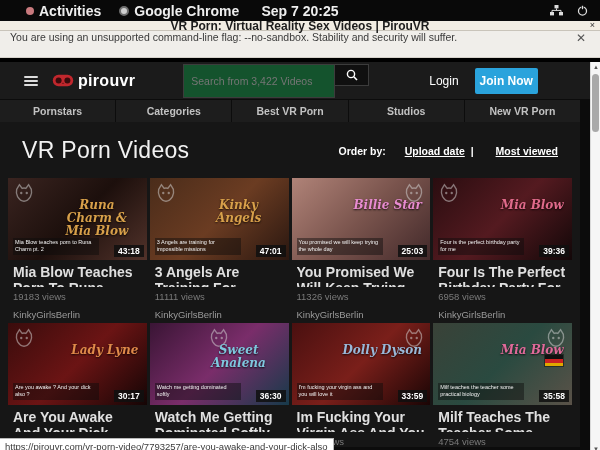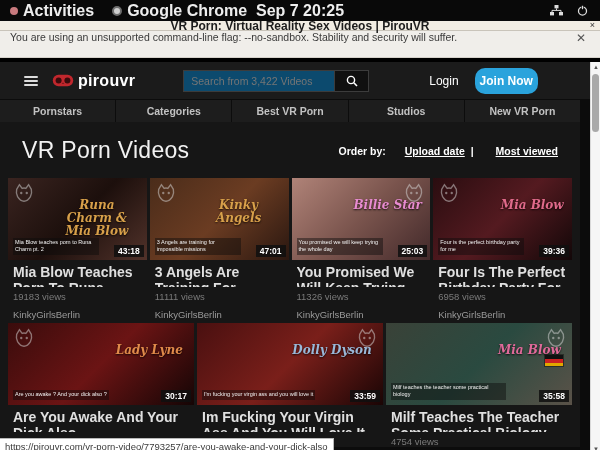--- a/index.html
+++ b/index.html
@@ -1,19 +1,19 @@
 <!DOCTYPE html>
 <html><head>
 <meta charset="utf-8">
 <style>
   * { margin:0; padding:0; box-sizing:border-box; }
   html,body { width:600px; height:450px; overflow:hidden; background:#000; font-family:"Liberation Sans",sans-serif; }
 
   
-  .sysbar { height:21px; background:#090909; color:#eee; display:flex; align-items:center; font-size:16px; font-weight:bold; position:relative; }
+  .sysbar { height:21px; background:#090909; color:#eee; display:flex; align-items:center; font-size:14px; font-weight:bold; position:relative;padding-left:16px; }
   .sysbar .left { display:flex; align-items:center; gap:18px; padding-left:10px; }
   .sys-item { display:flex; align-items:center; gap:5px; }
   .act-dot { width:8px; height:8px; border-radius:50%; background:#c97a7e; display:inline-block; }
   .chrome-ico { width:10px; height:10px; border-radius:50%; background:#cfcfcf; border:2px solid #6e6e6e; display:inline-block; }
   .sysbar .clock { position:absolute; left:50%; transform:translateX(-50%); }
   .sysbar .right { margin-left:auto; display:flex; align-items:center; gap:14px; padding-right:12px; }
 
   
   .tabstrip { height:10px; background:#f2ede3; display:flex; align-items:center; position:relative; border-bottom:1px solid #c9c4ba; }
   .tabstrip .tab-title { flex:1; text-align:center; font-size:12px; font-weight:bold; color:#1c1c1c; line-height:10px; }
@@ -34,24 +34,24 @@
   .sb-up { top:0; } .sb-down { bottom:0; }
   .sb-thumb { position:absolute; top:12px; left:1px; width:7px; height:58px; background:#a9a9a9; border-radius:4px; }
 
   
   .navbar { height:37px; background:#1b1b1b; margin-top:4px; display:flex; align-items:center; }
   .hamburger { width:14px; margin-left:24px; display:flex; flex-direction:column; gap:2px; }
   .hamburger span { height:2px; background:#dcdcdc; border-radius:1px; }
   .logo { display:flex; align-items:center; gap:4px; margin-left:14px; }
   .logo-text { color:#fff; font-size:16px; font-weight:bold; letter-spacing:.3px; }
   .searchwrap { display:flex; margin-left:48px; }
-  .search-input { width:152px; height:22px; background:#0c4a6e; border:1px solid #3c3c3c; color:#9a9a9a; font-size:10.5px; padding:4px 7px; outline:none; }
+  .search-input { width:152px; height:22px; background:#14532d; border:1px solid #3c3c3c; color:#9a9a9a; font-size:10.5px; padding:16px 7px; outline:none; }
   .search-btn { width:34px; height:22px; background:#101010; border:1px solid #3c3c3c; border-left:none; display:flex; align-items:center; justify-content:center; }
   .login { color:#fff; font-size:12px; margin-left:60px; }
-  .join-btn { border:none; color:#fff; font-size:12px; font-weight:bold; padding:6px 5px; border-radius:10px; margin-left:16px; margin-right:26px; }
+  .join-btn { border:none; color:#fff; font-size:12px; font-weight:bold; padding:6px 5px; border-radius:2px; margin-left:16px; margin-right:26px; }
 
   
   .menu { display:flex; height:22px; background:#0c0c0c; margin-top:1px; margin-right:10px; }
   .menu-item { flex:1; background:#1d1d1d; color:#c2c2c2; font-size:10.5px; font-weight:bold; display:flex; align-items:center; justify-content:center; margin-right:1px; }
   .menu-item:last-child { margin-right:0; }
 
   
   .content { background:#161616; margin-right:10px; min-height:312px; padding-top:1px; }
   .head-row { display:flex; align-items:center; padding:14px 22px 12px 22px; }
   .page-title { color:#f2f2f2; font-size:23px; font-weight:400; letter-spacing:.3px; }
@@ -260,20 +260,38 @@
 
       <div class="dur">30:17</div>
     </div>
     <div class="card-body">
       <div class="v-title">Are You Awake And Your Dick Also</div>
       <div class="v-views">1875 views</div>
 
     </div>
   </div>
 
+  <div class="card">
+    <div class="thumb" style="background: linear-gradient(135deg, rgb(58, 21, 53), rgb(122, 45, 106), rgb(23, 58, 74));">
+      <svg class="wm wm-center" viewBox="0 0 24 24">
+                  <path d="M4 8 L7 3 L10 7 Q12 6 14 7 L17 3 L20 8 Q21 12 19 16 Q16 21 12 21 Q8 21 5 16 Q3 12 4 8 Z" fill="none" stroke="#d8d8d8" stroke-width="1.5"></path>
+                  <circle cx="9" cy="12" r="1.3" fill="#d8d8d8"></circle>
+                  <circle cx="15" cy="12" r="1.3" fill="#d8d8d8"></circle>
+                </svg>
+      <div class="overlay-name" style="color: rgb(127, 199, 222);">Sweet Analena</div>
+      <div class="overlay-sub">Watch me getting dominated softly</div>
+
+      <div class="dur">36:30</div>
+    </div>
+    <div class="card-body">
+      <div class="v-title">Watch Me Getting Dominated Softly</div>
+      <div class="v-views">4874 views</div>
+
+    </div>
+  </div>
 
   <div class="card">
     <div class="thumb" style="background: linear-gradient(135deg, rgb(74, 16, 16), rgb(122, 31, 26), rgb(26, 5, 5));">
       <svg class="wm wm-right" viewBox="0 0 24 24">
                   <path d="M4 8 L7 3 L10 7 Q12 6 14 7 L17 3 L20 8 Q21 12 19 16 Q16 21 12 21 Q8 21 5 16 Q3 12 4 8 Z" fill="none" stroke="#d8d8d8" stroke-width="1.5"></path>
                   <circle cx="9" cy="12" r="1.3" fill="#d8d8d8"></circle>
                   <circle cx="15" cy="12" r="1.3" fill="#d8d8d8"></circle>
                 </svg>
       <div class="overlay-name" style="color: rgb(154, 184, 216);">Dolly Dyson</div>
       <div class="overlay-sub">I'm fucking your virgin ass and you will love it</div>

